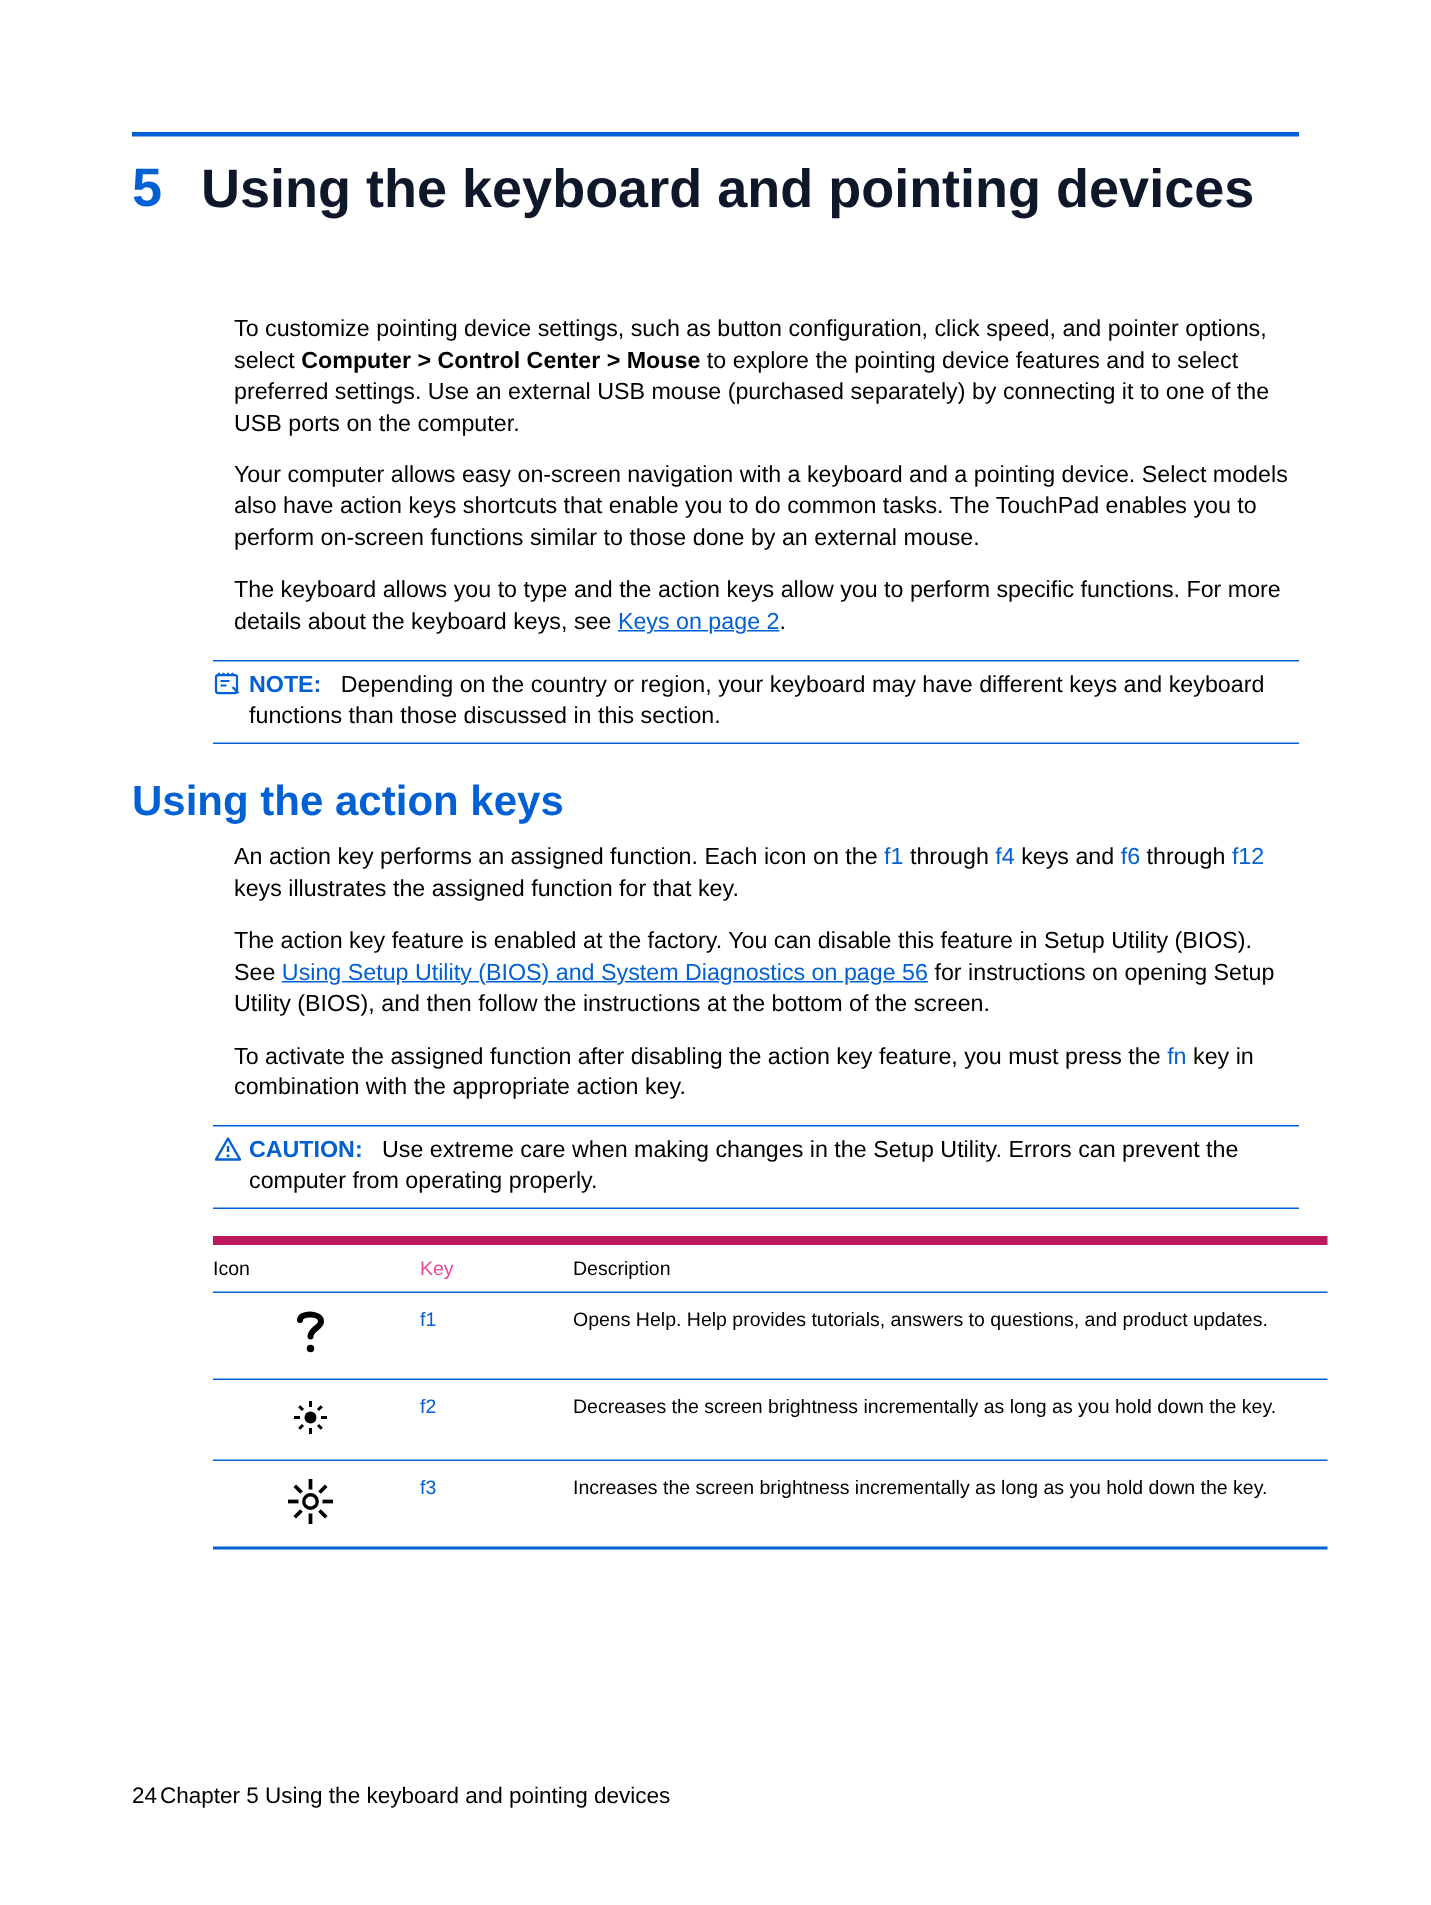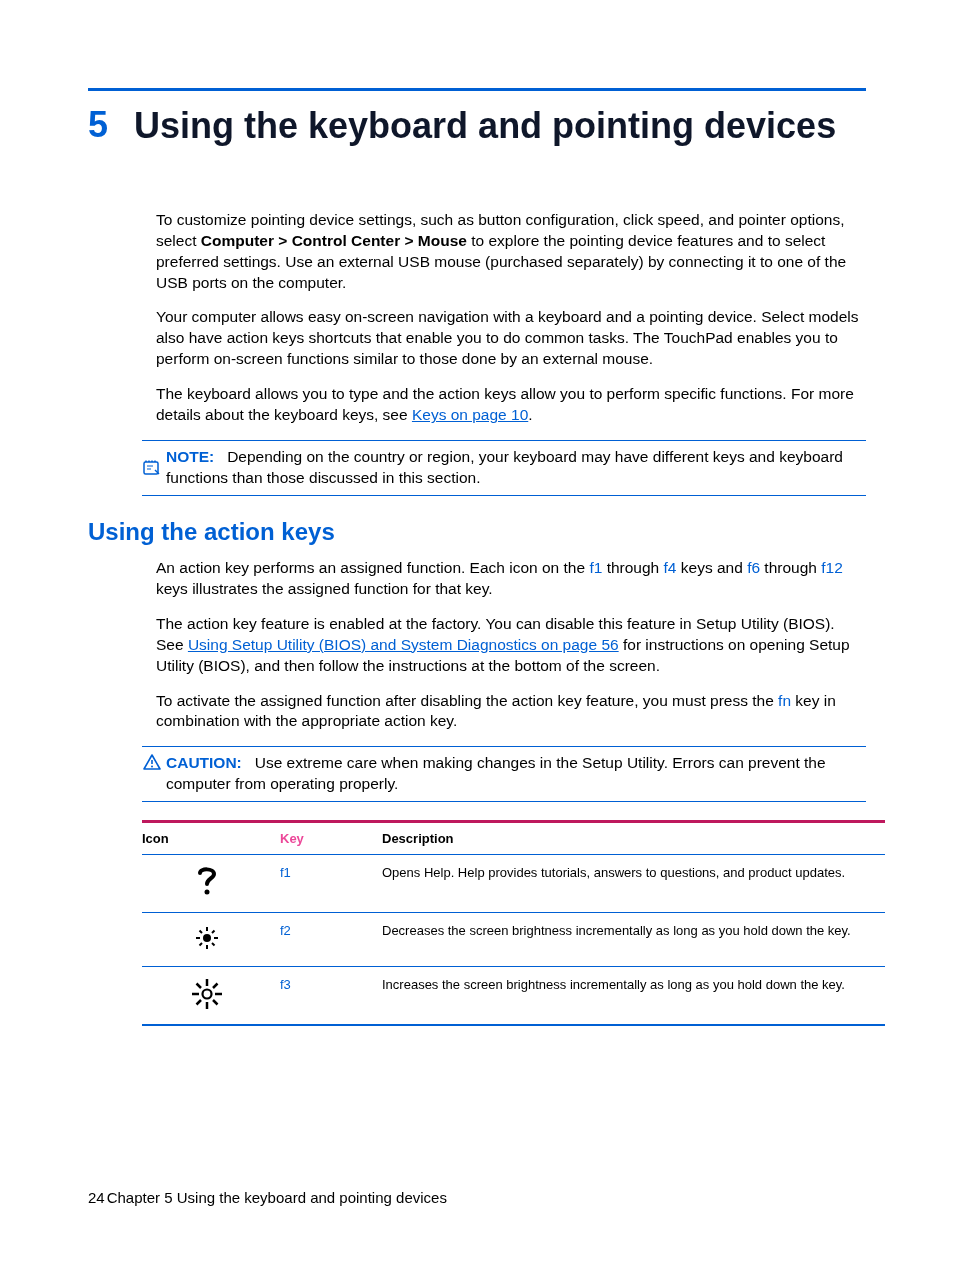--- a/index.html
+++ b/index.html
@@ -53,21 +53,21 @@
   }
   .key-ref {
     color: #0060d4;
   }
   .bold { font-weight: bold; }
   .note-block {
     border-top: 1.5px solid #0060d4;
     border-bottom: 1.5px solid #0060d4;
     padding: 6px 0 6px 0;
     display: flex;
-    align-items: center;
+    align-items: flex-start;
     gap: 4px;
     margin-left: 54px;
     margin-top: 8px;
     margin-bottom: 22px;
   }
   .note-icon {
     flex: 0 0 auto;
     padding-top: 0;
   }
   .note-icon svg { display: block; }
@@ -78,21 +78,21 @@
   .note-label {
     font-weight: bold;
     color: #0060d4;
   }
   .caution-label {
     font-weight: bold;
     color: #0060d4;
   }
   h2.section {
     color: #0060d4;
-    font-size: 24px;
+    font-size: 28px;
     font-weight: bold;
     margin: 0 0 12px 0;
   }
   .caution-block {
     border-top: 1.5px solid #0060d4;
     border-bottom: 1.5px solid #0060d4;
     padding: 6px 0 6px 0;
     display: flex;
     align-items: flex-start;
     gap: 4px;
@@ -101,23 +101,23 @@
     margin-bottom: 18px;
   }
   table.action-table {
     border-collapse: collapse;
     width: 743px;
     margin-left: 54px;
   }
   table.action-table thead th {
     text-align: left;
     font-size: 13px;
-    font-weight: bold;
+    font-weight: normal;
     padding: 8px 8px 8px 0;
-    border-top: 3px solid #be185d;
+    border-top: 6px solid #be185d;
     border-bottom: 1px solid #0060d4;
   }
   table.action-table tbody td {
     font-size: 13px;
     padding: 10px 8px 10px 0;
     vertical-align: top;
     border-bottom: 1px solid #0060d4;
   }
   table.action-table tbody tr:last-child td {
     border-bottom: 2px solid #0060d4;
@@ -147,21 +147,21 @@
     <div class="chapter-num">5</div>
     <div class="chapter-title">Using the keyboard and pointing devices</div>
   </div>
 
   <div class="indent">
     <p>
       <span>To customize pointing device settings, such as button configuration, click speed, and pointer options, select </span><span class="bold">Computer &gt; Control Center &gt; Mouse</span><span> to explore the pointing device features and to select preferred settings. Use an external USB mouse (purchased separately) by connecting it to one of the USB ports on the computer.</span>
     </p>
     <p>Your computer allows easy on-screen navigation with a keyboard and a pointing device. Select models also have action keys shortcuts that enable you to do common tasks. The TouchPad enables you to perform on-screen functions similar to those done by an external mouse.</p>
     <p>
-      <span>The keyboard allows you to type and the action keys allow you to perform specific functions. For more details about the keyboard keys, see </span><a class="link">Keys on page 10</a><span>.</span>
+      <span>The keyboard allows you to type and the action keys allow you to perform specific functions. For more details about the keyboard keys, see </span><a class="link">Keys on page 2</a><span>.</span>
     </p>
   </div>
 
   <div class="note-block">
     <span class="note-icon">
       <svg width="20" height="18" viewBox="0 0 20 18">
         <rect x="2" y="3" width="14" height="12" rx="1.5" fill="none" stroke="#0060d4" stroke-width="1.5"></rect>
         <path d="M4 1.5 L4 3 M7 1.5 L7 3 M10 1.5 L10 3 M13 1.5 L13 3" stroke="#0060d4" stroke-width="1.5"></path>
         <path d="M13 11 L17 15" stroke="#0060d4" stroke-width="1.5"></path>
         <path d="M5 7 L11 7 M5 10 L9 10" stroke="#0060d4" stroke-width="1.2"></path>

